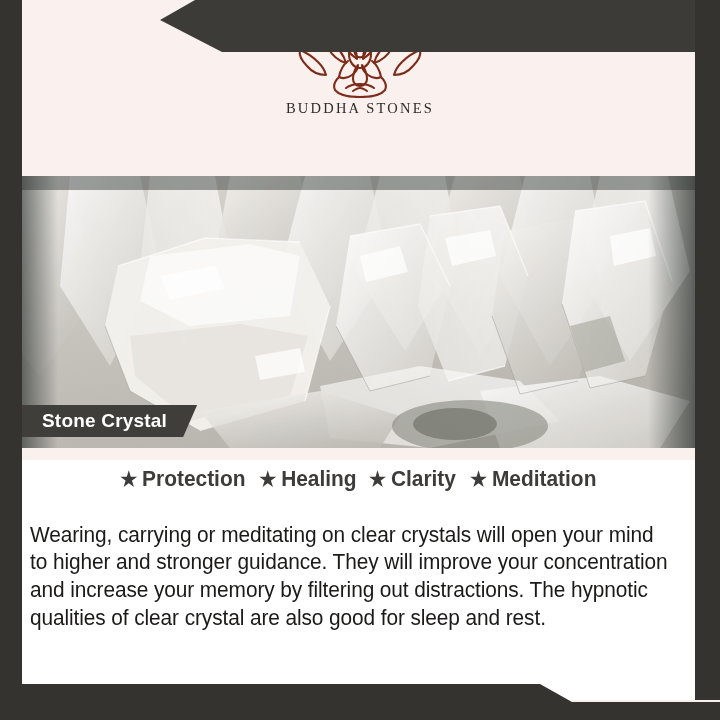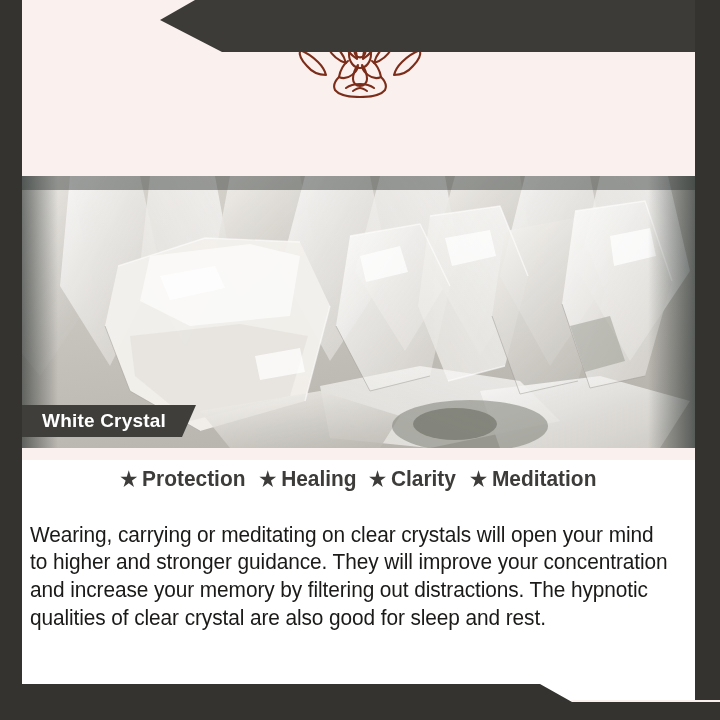--- a/index.html
+++ b/index.html
@@ -241,20 +241,21 @@
         <path d="M63 35 C58 39 55 45 54 51 C58 53 63 52 67 49 C70 47 72 44 73 41"></path>
         <path d="M87 35 C92 39 95 45 96 51 C92 53 87 52 83 49 C80 47 78 44 77 41"></path>
 
         <path d="M73 39 C70 43 68 48 68 53 C68 57 71 60 75 60 C79 60 82 57 82 53 C82 48 80 43 77 39"></path>
 
         <path d="M54 51 C50 55 48 60 50 64 C54 69 63 71 75 71 C87 71 96 69 100 64 C102 60 100 55 96 51"></path>
         <path d="M61 62 C65 59 70 58 75 58 C80 58 85 59 89 62"></path>
         <path d="M68 65 C71 63 73 62 75 62 C77 62 79 63 82 65"></path>
       </g>
     </svg>
+    <span class="brand-name">BUDDHA STONES</span>
   </div>
 
 
   <div class="photo">
     <svg viewBox="0 0 720 272" preserveAspectRatio="none">
       <defs>
         <linearGradient id="bgq" x1="0" y1="0" x2="0.4" y2="1">
           <stop offset="0%" stop-color="#d8d4ce"></stop>
           <stop offset="45%" stop-color="#c9c5bf"></stop>
           <stop offset="100%" stop-color="#b8b4ae"></stop>
@@ -339,21 +340,21 @@
         <path d="M562,128 L590,212 L645,200"></path>
       </g>
 
       <rect x="0" y="0" width="58" height="272" fill="url(#darkv)"></rect>
       <rect x="648" y="0" width="72" height="272" fill="url(#darkr)"></rect>
       <rect x="0" y="0" width="720" height="14" fill="#2c3330" opacity="0.45"></rect>
     </svg>
   </div>
 
   <div class="photo-label">
-    <span>White Crystal</span>
+    <span>Stone Crystal</span>
   </div>
 
   <div class="strip"></div>
 
   <div class="panel">
 
     <div class="benefits">
       <span class="benefit">
         <span class="star">★</span>
         <span>Protection</span>

